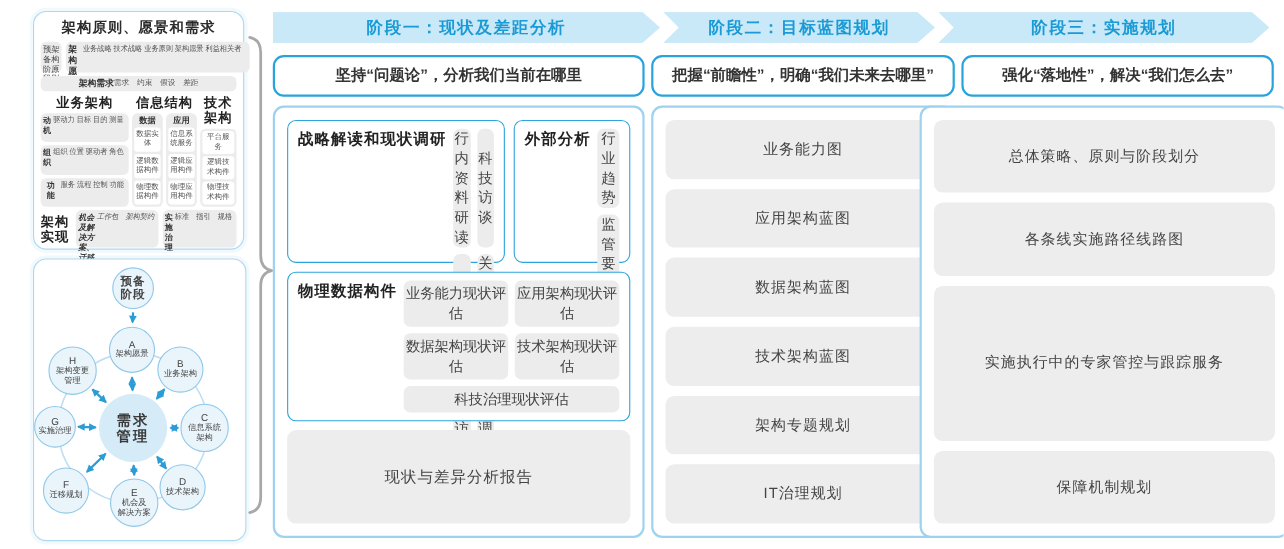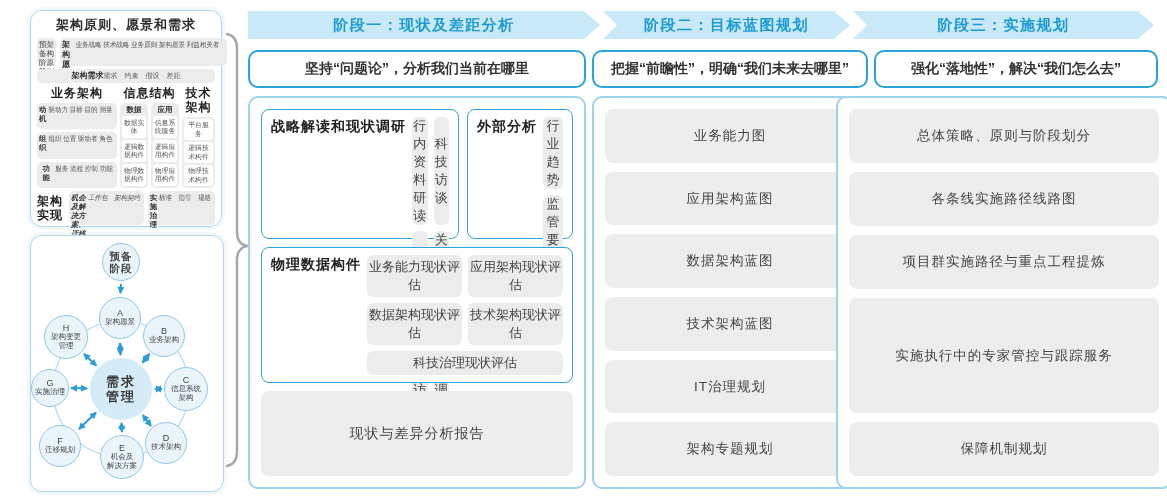--- a/index.html
+++ b/index.html
@@ -310,25 +310,24 @@
     <div class="reportbox">
       <span>现状与差异分析报告</span>
     </div>
   </div>
 
   <div class="pcont cont2">
     <div class="slot">业务能力图</div>
     <div class="slot">应用架构蓝图</div>
     <div class="slot">数据架构蓝图</div>
     <div class="slot">技术架构蓝图</div>
+    <div class="slot">架构专题规划</div>
     <div class="slot">IT治理规划</div>
-    <div class="slot">架构专题规划</div>
   </div>
 
   <div class="pcont cont3">
     <div class="slot">总体策略、原则与阶段划分</div>
     <div class="slot">各条线实施路径线路图</div>
-    <div class="slot">项目群实施路径与重点工程提炼</div>
     <div class="slot tall">实施执行中的专家管控与跟踪服务</div>
     <div class="slot">保障机制规划</div>
   </div>
 
 </div>
 
 </body></html>

